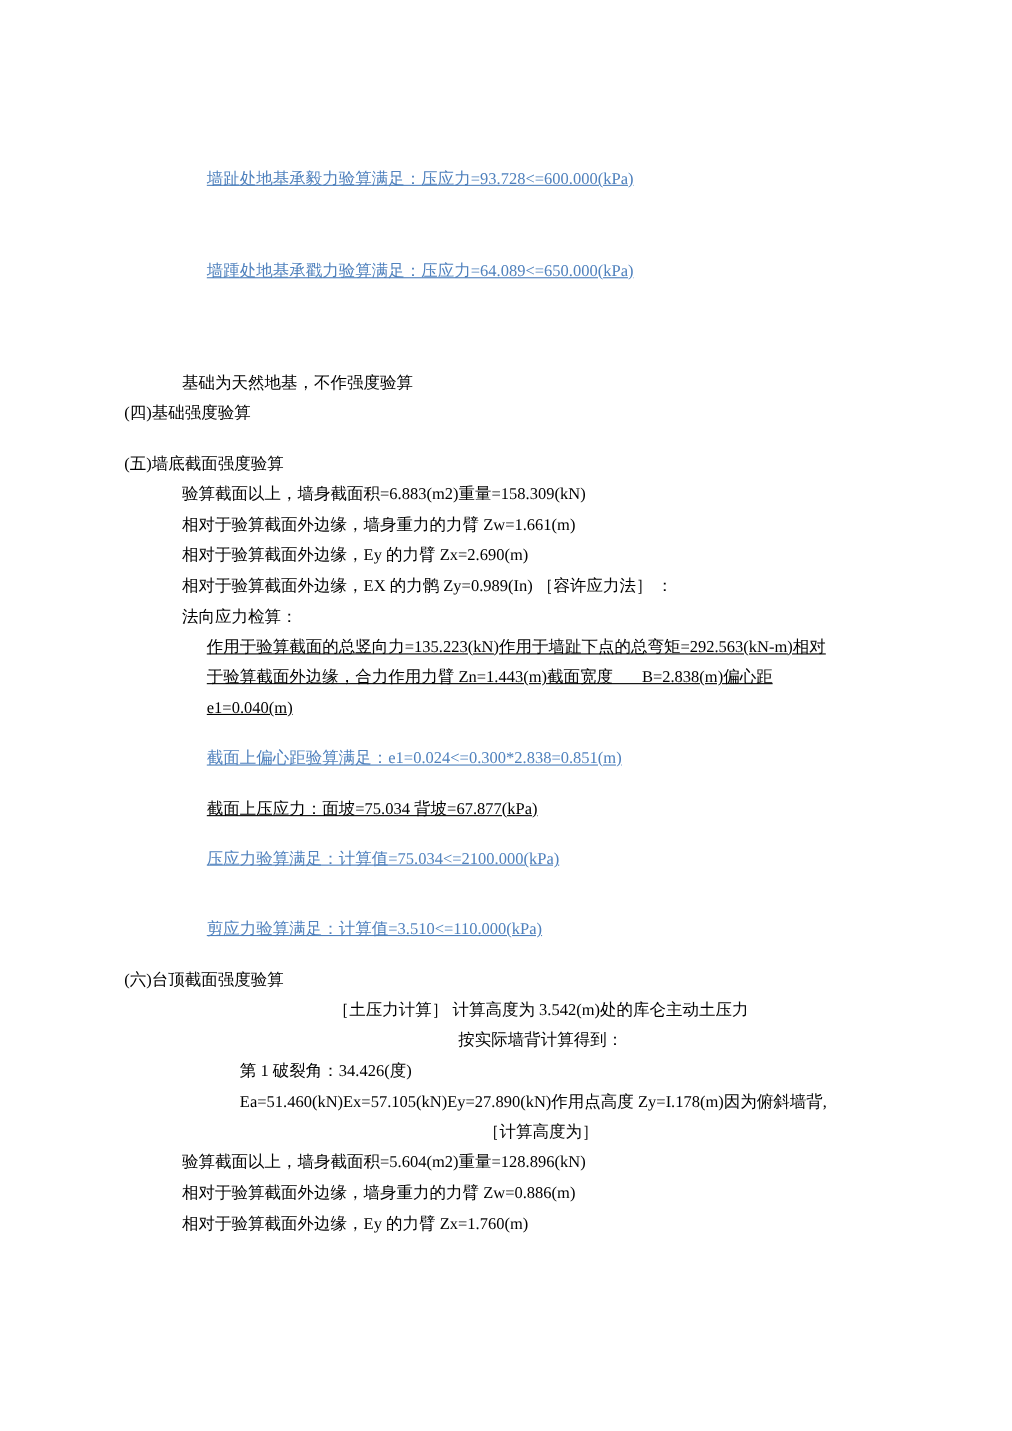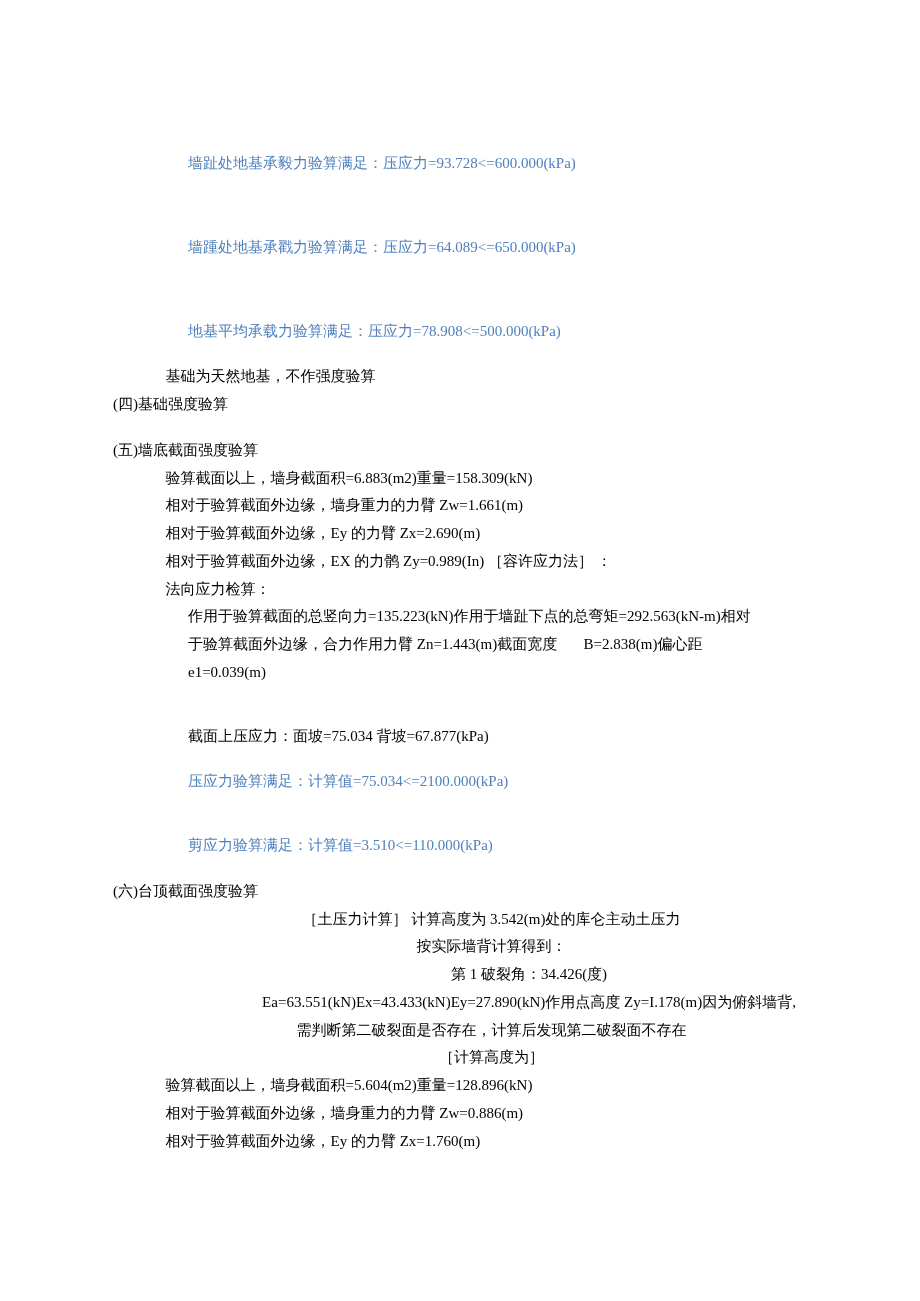--- a/index.html
+++ b/index.html
@@ -16,71 +16,70 @@
     padding: 150px 0 60px 0;
   }
   .page {
     margin-left: 113px;
     margin-right: 80px;
   }
   .blue { color: #4f81bd; }
   .line { white-space: pre; }
   .ind1 { margin-left: 2.0em; text-align: center; }   
   .ind2 { margin-left: 3.5em; }
-  .ind3 { margin-left: 5.0em; }
-  .ind-deep { margin-left: 7.0em; text-align: center; }
+  .ind3 { margin-left: 5.0em; text-decoration: underline; }
+  .ind-deep { margin-left: 7.0em; }
   .spacer-sm { height: 18px; }
   .spacer-vlg { height: 56px; }
 </style>
 </head>
 <body>
 
 <div class="page">
 
   <div class="line blue ind3">墙趾处地基承毅力验算满足：压应力=93.728&lt;=600.000(kPa)</div>
   <div class="spacer-vlg"></div>
   <div class="line blue ind3">墙踵处地基承戳力验算满足：压应力=64.089&lt;=650.000(kPa)</div>
   <div class="spacer-vlg"></div>
-  <div class="line blue ind3">地基平均承载力验算满足：压应力=78.908&lt;=500.000(kPa)</div>
 
   <div class="spacer-sm"></div>
 
   <div class="line ind2">基础为天然地基，不作强度验算</div>
   <div class="line">(四)基础强度验算</div>
 
   <div class="spacer-sm"></div>
 
   <div class="line">(五)墙底截面强度验算</div>
   <div class="line ind2">验算截面以上，墙身截面积=6.883(m2)重量=158.309(kN)</div>
   <div class="line ind2">相对于验算截面外边缘，墙身重力的力臂 Zw=1.661(m)</div>
   <div class="line ind2">相对于验算截面外边缘，Ey 的力臂 Zx=2.690(m)</div>
   <div class="line ind2">相对于验算截面外边缘，EX 的力鹘 Zy=0.989(In) ［容许应力法］ ：</div>
   <div class="line ind2">法向应力检算：</div>
   <div class="line ind3">作用于验算截面的总竖向力=135.223(kN)作用于墙趾下点的总弯矩=292.563(kN-m)相对</div>
   <div class="line ind3">于验算截面外边缘，合力作用力臂 Zn=1.443(m)截面宽度       B=2.838(m)偏心距</div>
-  <div class="line ind3">e1=0.039(m)</div>
+  <div class="line ind3">e1=0.040(m)</div>
 
   <div class="spacer-sm"></div>
+  <div class="line blue ind3">截面上偏心距验算满足：e1=0.024&lt;=0.300*2.838=0.851(m)</div>
   <div class="spacer-sm"></div>
 
   <div class="line ind3">截面上压应力：面坡=75.034 背坡=67.877(kPa)</div>
 
   <div class="spacer-sm"></div>
   <div class="line blue ind3">压应力验算满足：计算值=75.034&lt;=2100.000(kPa)</div>
   <div class="spacer-sm"></div>
 
 
   <div class="spacer-sm"></div>
   <div class="line blue ind3">剪应力验算满足：计算值=3.510&lt;=110.000(kPa)</div>
   <div class="spacer-sm"></div>
 
   <div class="line">(六)台顶截面强度验算</div>
   <div class="line ind1">［土压力计算］ 计算高度为 3.542(m)处的库仑主动土压力</div>
   <div class="line ind1">按实际墙背计算得到：</div>
   <div class="line ind-deep">第 1 破裂角：34.426(度)</div>
-  <div class="line ind-deep">Ea=63.551(kN)Ex=43.433(kN)Ey=27.890(kN)作用点高度 Zy=I.178(m)因为俯斜墙背,</div>
-  <div class="line ind1">需判断第二破裂面是否存在，计算后发现第二破裂面不存在</div>
+  <div class="line ind-deep">Ea=51.460(kN)Ex=57.105(kN)Ey=27.890(kN)作用点高度 Zy=I.178(m)因为俯斜墙背,</div>
   <div class="line ind1">［计算高度为］</div>
   <div class="line ind2">验算截面以上，墙身截面积=5.604(m2)重量=128.896(kN)</div>
   <div class="line ind2">相对于验算截面外边缘，墙身重力的力臂 Zw=0.886(m)</div>
   <div class="line ind2">相对于验算截面外边缘，Ey 的力臂 Zx=1.760(m)</div>
 
 </div>
 
 </body></html>

